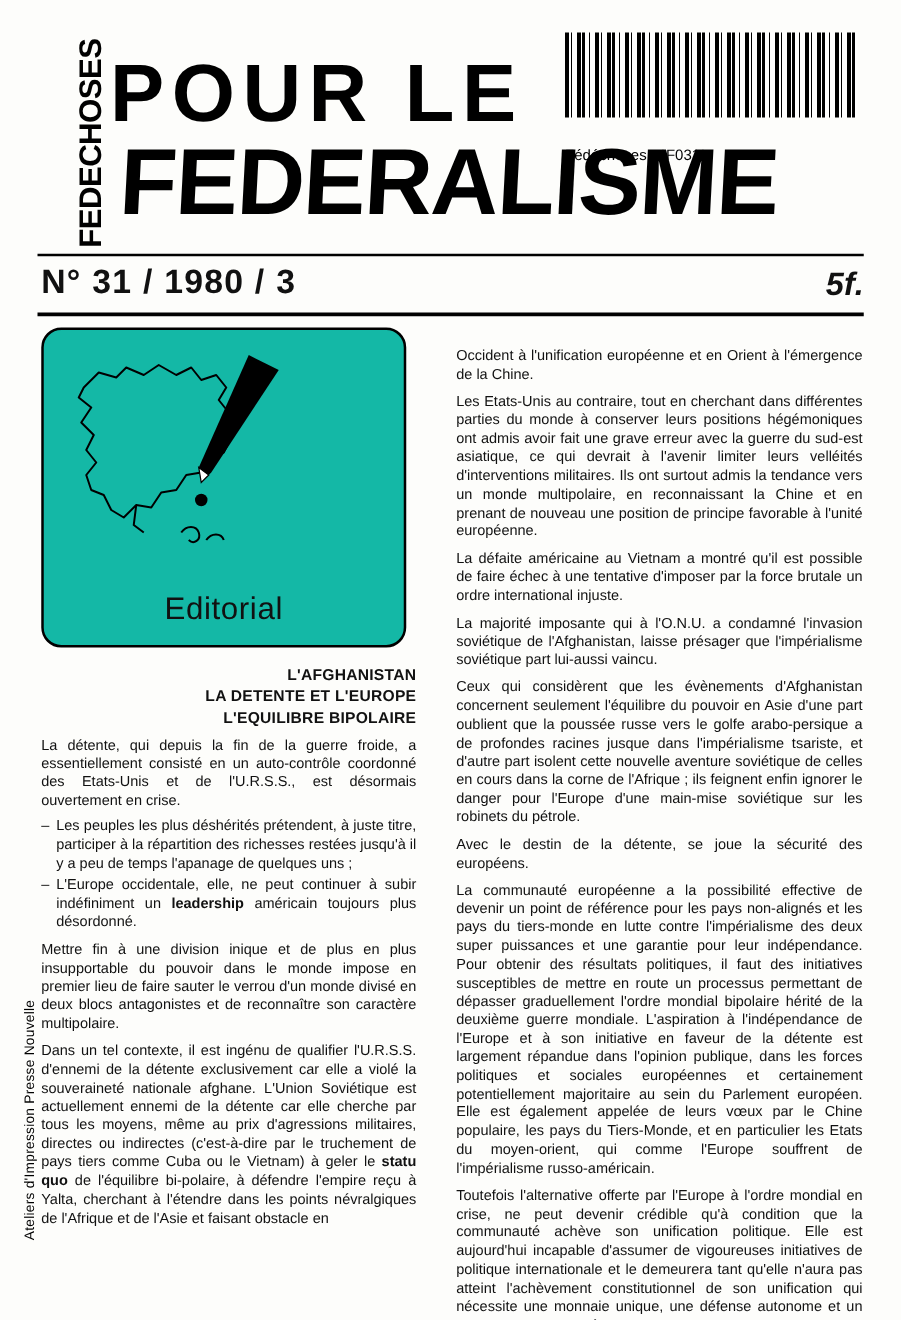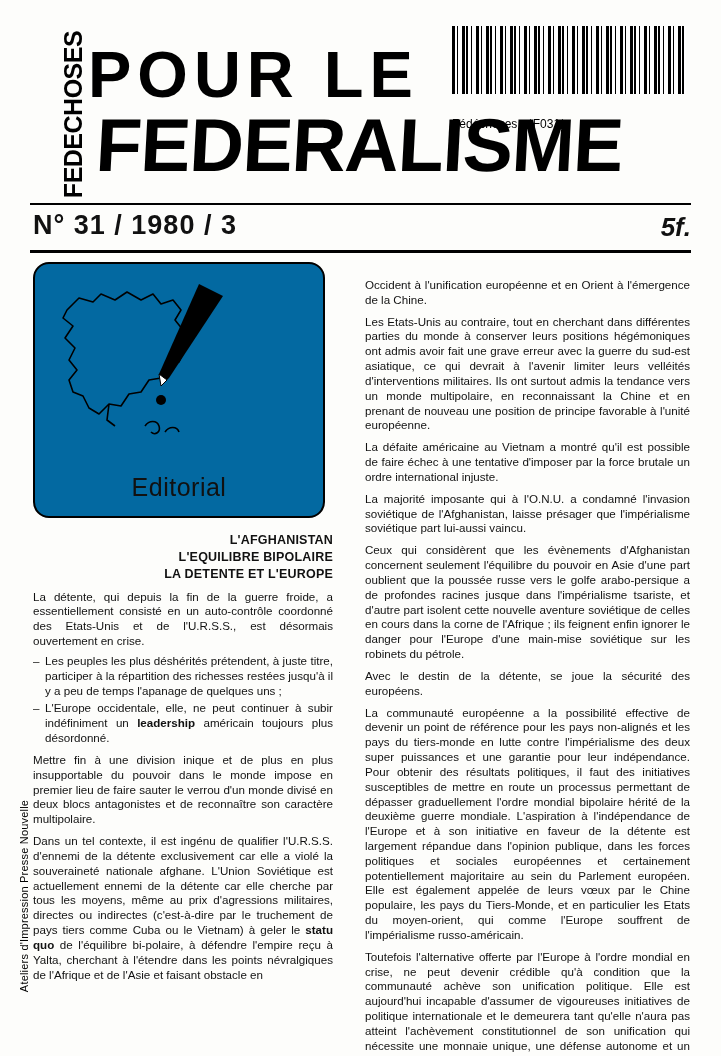--- a/index.html
+++ b/index.html
@@ -151,21 +151,21 @@
     width: 325px;
   }
 
   
   .edito-box {
     width: 288px;
     height: 252px;
     border: 2px solid #000;
     border-radius: 16px;
     position: relative;
-    background: #0369a1;
+    background: #14b8a6;
     overflow: hidden;
   }
   .edito-map {
     position: absolute;
     left: 14px; top: 10px;
     width: 250px; height: 180px;
   }
   .edito-label {
     position: absolute;
     left: 0; right: 0;
@@ -252,22 +252,22 @@
           <path d="M150,10 L174,22 L120,104 L112,112 L110,100 Z" fill="#000"></path>
           <path d="M112,112 L110,100 L118,106 Z" fill="#fff" stroke="#000" stroke-width="1"></path>
           <circle cx="112" cy="126" r="5" fill="#000"></circle>
         </g>
       </svg>
       <div class="edito-label">Editorial</div>
     </div>
 
     <div class="headline">
       <div>L'AFGHANISTAN</div>
+      <div>LA DETENTE ET L'EUROPE</div>
       <div>L'EQUILIBRE BIPOLAIRE</div>
-      <div>LA DETENTE ET L'EUROPE</div>
     </div>
 
     <p class="body">La détente, qui depuis la fin de la guerre froide, a essentiellement consisté en un auto-contrôle coordonné des Etats-Unis et de l'U.R.S.S., est désormais ouvertement en crise.</p>
 
     <ul class="dashlist">
       <li>Les peuples les plus déshérités prétendent, à juste titre, participer à la répartition des richesses restées jusqu'à il y a peu de temps l'apanage de quelques uns ;</li>
       <li><span>L'Europe occidentale, elle, ne peut continuer à subir indéfiniment un <span class="b">leadership</span> américain toujours plus désordonné.</span></li>
     </ul>
 
     <p class="body">Mettre fin à une division inique et de plus en plus insupportable du pouvoir dans le monde impose en premier lieu de faire sauter le verrou d'un monde divisé en deux blocs antagonistes et de reconnaître son caractère multipolaire.</p>

